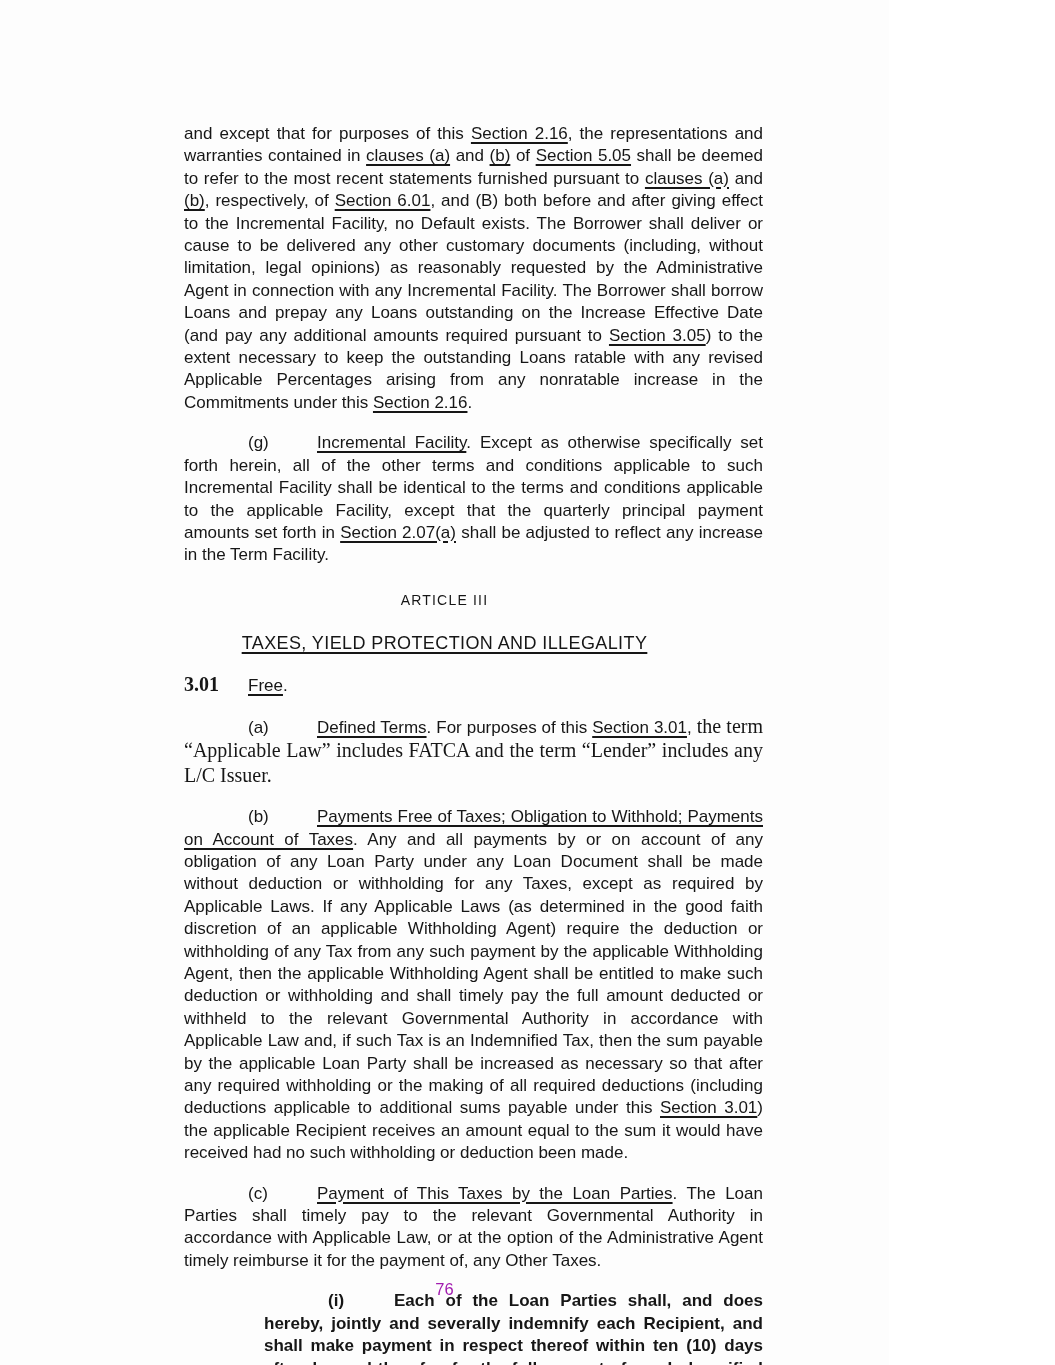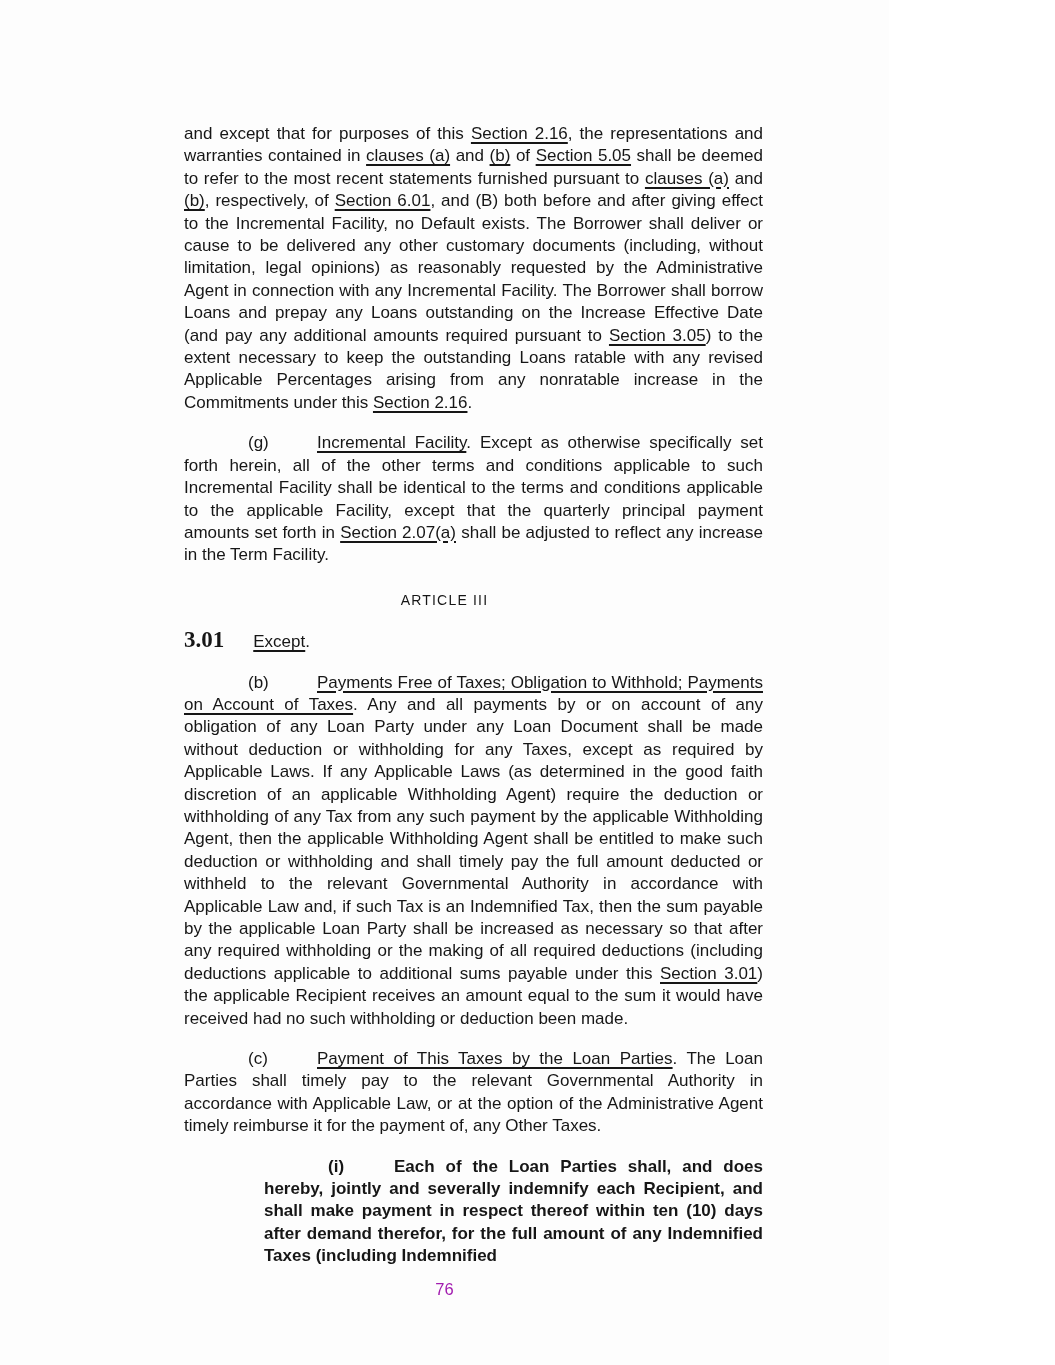--- a/index.html
+++ b/index.html
@@ -26,21 +26,21 @@
   .sp2 { display: inline-block; width: 29px; }
   .label { display: inline-block; width: 69px; }
   .para.indented .label { width: 66px; }
   .u {
     text-decoration: underline;
     text-underline-offset: 3px;
     text-decoration-thickness: 1.5px;
   }
   .serif {
     font-family: "Liberation Serif", "DejaVu Serif", serif;
-    font-size: 23px;
+    font-size: 20px;
   }
   .bold { font-weight: bold; }
   .article {
     margin: 22px 0 0 0;
     text-align: center;
     font-size: 14px;
     letter-spacing: 1.2px;
     position: relative;
     left: -29px;
   }
@@ -68,19 +68,21 @@
   }
 </style>
 </head>
 <body>
 
 <div class="page">
   <div class="content" id="doc-blocks">
       <p class="para"><span class="">and except that for purposes of this </span><span class="u">Section 2.16</span><span class="">, the representations and warranties contained in </span><span class="u">clauses (a)</span><span class=""> and </span><span class="u">(b)</span><span class=""> of </span><span class="u">Section 5.05</span><span class=""> shall be deemed to refer to the most recent statements furnished pursuant to </span><span class="u">clauses (a)</span><span class=""> and </span><span class="u">(b)</span><span class="">, respectively, of </span><span class="u">Section 6.01</span><span class="">, and (B) both before and after giving effect to the Incremental Facility, no Default exists. The Borrower shall deliver or cause to be delivered any other customary documents (including, without limitation, legal opinions) as reasonably requested by the Administrative Agent in connection with any Incremental Facility. The Borrower shall borrow Loans and prepay any Loans outstanding on the Increase Effective Date (and pay any additional amounts required pursuant to </span><span class="u">Section 3.05</span><span class="">) to the extent necessary to keep the outstanding Loans ratable with any revised Applicable Percentages arising from any nonratable increase in the Commitments under this </span><span class="u">Section 2.16</span><span class="">.</span></p>
       <p class="para"><span class="sp"></span><span class="label">(g)</span><span class="u">Incremental Facility</span><span class="">. Except as otherwise specifically set forth herein, all of the other terms and conditions applicable to such Incremental Facility shall be identical to the terms and conditions applicable to the applicable Facility, except that the quarterly principal payment amounts set forth in </span><span class="u">Section 2.07(a)</span><span class=""> shall be adjusted to reflect any increase in the Term Facility.</span></p>
       <div class="article">ARTICLE III</div>
-      <p class="para sec-head"><span class="serif bold">3.01</span><span class="sp2"></span><span class="u">Except</span><span class="">.</span></p>
+      <div class="title">TAXES, YIELD PROTECTION AND ILLEGALITY</div>
+      <p class="para sec-head"><span class="serif bold">3.01</span><span class="sp2"></span><span class="u">Free</span><span class="">.</span></p>
+      <p class="para"><span class="sp"></span><span class="label">(a)</span><span class="u">Defined Terms</span><span class="">. For purposes of this </span><span class="u">Section 3.01</span><span class="">, </span><span class="serif">the term “Applicable Law” includes FATCA and the term “Lender” includes any L/C Issuer.</span></p>
       <p class="para"><span class="sp"></span><span class="label">(b)</span><span class="u">Payments Free of Taxes; Obligation to Withhold; Payments on Account of Taxes</span><span class="">. Any and all payments by or on account of any obligation of any Loan Party under any Loan Document shall be made without deduction or withholding for any Taxes, except as required by Applicable Laws. If any Applicable Laws (as determined in the good faith discretion of an applicable Withholding Agent) require the deduction or withholding of any Tax from any such payment by the applicable Withholding Agent, then the applicable Withholding Agent shall be entitled to make such deduction or withholding and shall timely pay the full amount deducted or withheld to the relevant Governmental Authority in accordance with Applicable Law and, if such Tax is an Indemnified Tax, then the sum payable by the applicable Loan Party shall be increased as necessary so that after any required withholding or the making of all required deductions (including deductions applicable to additional sums payable under this </span><span class="u">Section 3.01</span><span class="">) the applicable Recipient receives an amount equal to the sum it would have received had no such withholding or deduction been made.</span></p>
       <p class="para"><span class="sp"></span><span class="label">(c)</span><span class="u">Payment of This Taxes by the Loan Parties</span><span class="">. The Loan Parties shall timely pay to the relevant Governmental Authority in accordance with Applicable Law, or at the option of the Administrative Agent timely reimburse it for the payment of, any Other Taxes.</span></p>
       <p class="para indented"><span class="sp"></span><span class="label">(i)</span><span class="">Each of the Loan Parties shall, and does hereby, jointly and severally indemnify each Recipient, and shall make payment in respect thereof within ten (10) days after demand therefor, for the full amount of any Indemnified Taxes (including Indemnified</span></p>
     </div>
   <div class="pageno">76</div>
 </div>
 
 </body></html>

